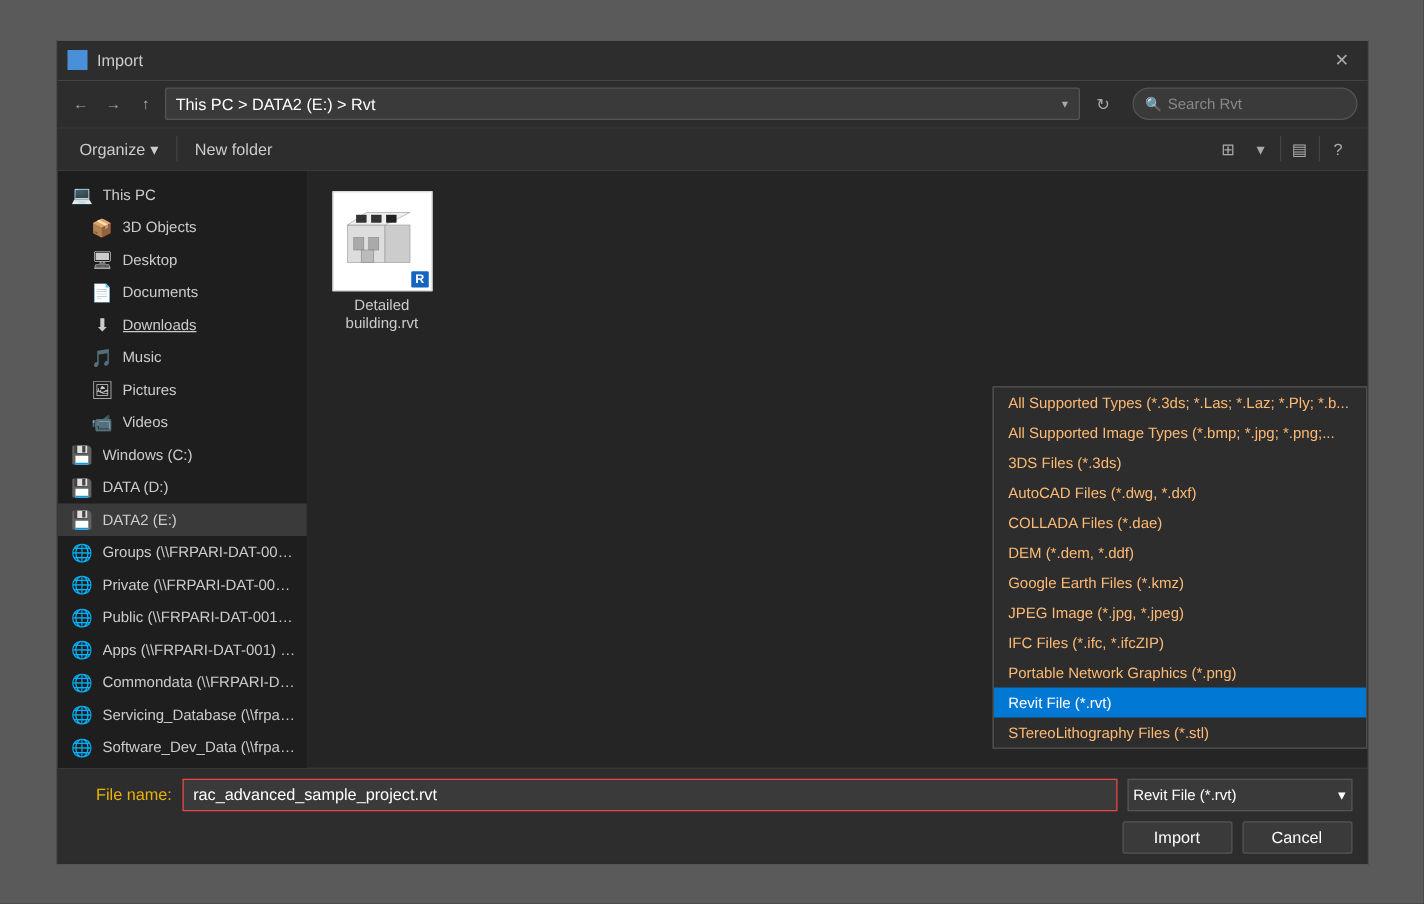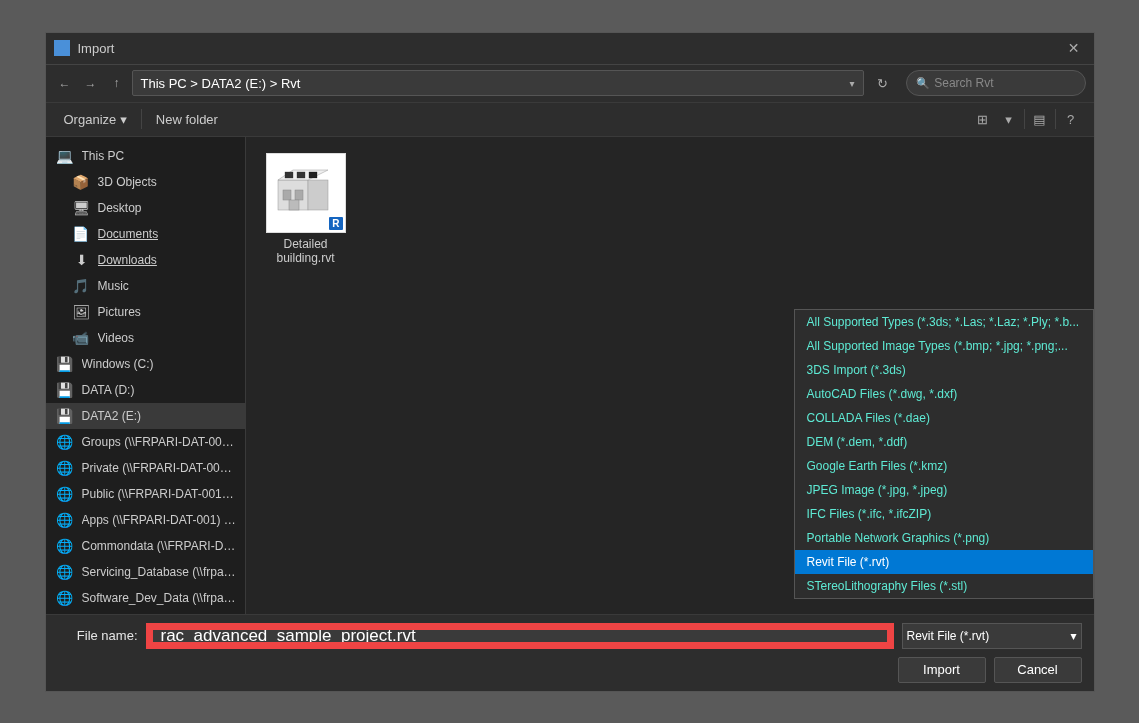--- a/index.html
+++ b/index.html
@@ -246,21 +246,21 @@
       right: 0;
       top: 172px;
       width: 300px;
       background: #2d2d2d;
       border: 1px solid #555;
       z-index: 100;
       overflow: hidden;
     }
     .dropdown-item {
       padding: 5px 12px;
-      color: #5eead4;
+      color: #fdba74;
       cursor: pointer;
       font-size: 12px;
       white-space: nowrap;
       overflow: hidden;
       text-overflow: ellipsis;
     }
     .dropdown-item.selected { background: #0078d4; color: #fff; }
     
     .bottom-bar {
       background: #2d2d2d;
@@ -268,32 +268,32 @@
       padding: 8px 12px;
       flex-shrink: 0;
     }
     .filename-row {
       display: flex;
       align-items: center;
       gap: 8px;
       margin-bottom: 8px;
     }
     .filename-label {
-      color: #e5e5e5;
+      color: #eab308;
       font-size: 13px;
       width: 80px;
       text-align: right;
     }
     .filename-input {
       flex: 1;
       height: 26px;
       background: #3a3a3a;
-      border: 7px solid #ef4444;
+      border: 1px solid #ef4444;
       color: #fff;
-      font-size: 17px;
+      font-size: 13px;
       padding: 0 8px;
       outline: none;
     }
     .filetype-select {
       width: 180px;
       height: 26px;
       background: #3a3a3a;
       border: 1px solid #555;
       color: #fff;
       font-size: 12px;
@@ -386,21 +386,21 @@
         <div class="sidebar-item" style="padding-left: 28px;">
           <span class="sidebar-icon">📦</span>
           <span style="overflow: hidden; text-overflow: ellipsis; white-space: nowrap; font-size: 12px;">3D Objects</span>
         </div>
         <div class="sidebar-item" style="padding-left: 28px;">
           <span class="sidebar-icon">🖥</span>
           <span style="overflow: hidden; text-overflow: ellipsis; white-space: nowrap; font-size: 12px;">Desktop</span>
         </div>
         <div class="sidebar-item" style="padding-left: 28px;">
           <span class="sidebar-icon">📄</span>
-          <span style="overflow: hidden; text-overflow: ellipsis; white-space: nowrap; font-size: 12px; text-decoration: underline;">Documents</span>
+          <span style="overflow: hidden; text-overflow: ellipsis; white-space: nowrap; font-size: 12px;">Documents</span>
         </div>
         <div class="sidebar-item" style="padding-left: 28px;">
           <span class="sidebar-icon">⬇</span>
           <span style="overflow: hidden; text-overflow: ellipsis; white-space: nowrap; font-size: 12px; text-decoration: underline;">Downloads</span>
         </div>
         <div class="sidebar-item" style="padding-left: 28px;">
           <span class="sidebar-icon">🎵</span>
           <span style="overflow: hidden; text-overflow: ellipsis; white-space: nowrap; font-size: 12px;">Music</span>
         </div>
         <div class="sidebar-item" style="padding-left: 28px;">
@@ -474,21 +474,21 @@
           </svg>
           <span class="rvt-badge">R</span>
         </div>
         <div class="file-name">Detailed building.rvt</div>
       </div>
     </div>
 
     <div class="dropdown-panel" id="dropdown-container">
         <div class="dropdown-item">All Supported Types (*.3ds; *.Las; *.Laz; *.Ply; *.b...</div>
         <div class="dropdown-item">All Supported Image Types (*.bmp; *.jpg; *.png;...</div>
-        <div class="dropdown-item">3DS Import (*.3ds)</div>
+        <div class="dropdown-item">3DS Files (*.3ds)</div>
         <div class="dropdown-item">AutoCAD Files (*.dwg, *.dxf)</div>
         <div class="dropdown-item">COLLADA Files (*.dae)</div>
         <div class="dropdown-item">DEM (*.dem, *.ddf)</div>
         <div class="dropdown-item">Google Earth Files (*.kmz)</div>
         <div class="dropdown-item">JPEG Image (*.jpg, *.jpeg)</div>
         <div class="dropdown-item">IFC Files (*.ifc, *.ifcZIP)</div>
         <div class="dropdown-item">Portable Network Graphics (*.png)</div>
         <div class="dropdown-item selected">Revit File (*.rvt)</div>
         <div class="dropdown-item">STereoLithography Files (*.stl)</div>
       </div>

